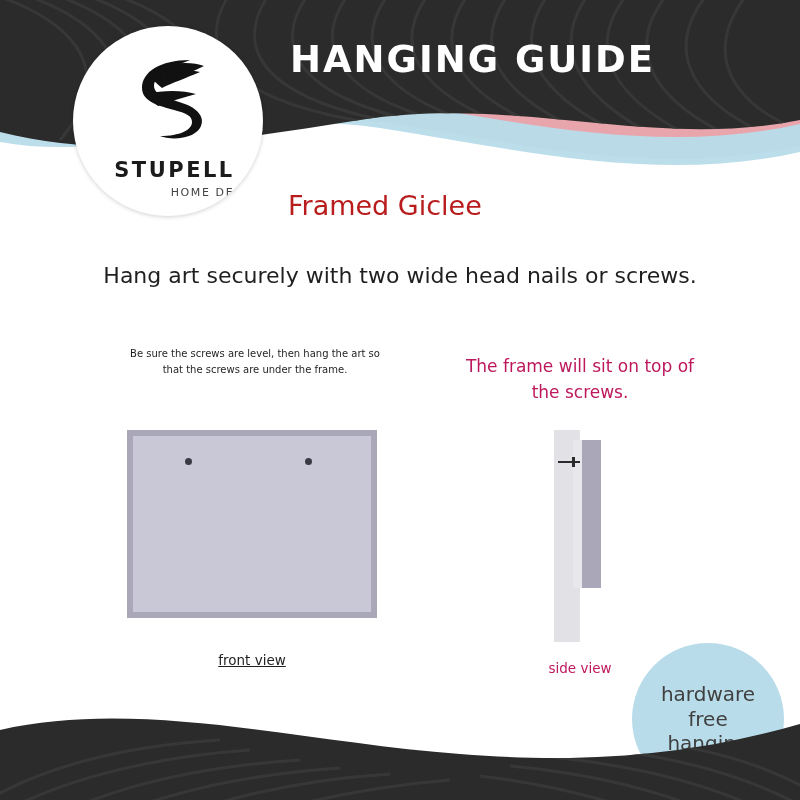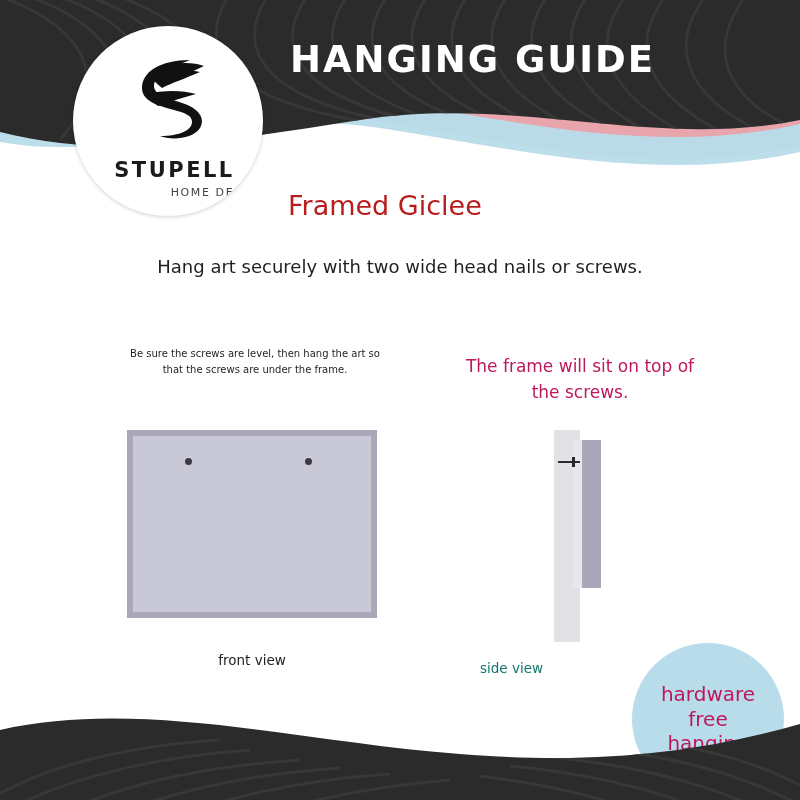--- a/index.html
+++ b/index.html
@@ -93,23 +93,23 @@
     left: 288px;
     top: 190px;
     font-size: 27px;
     color: #b91c1c;
     font-family: "DejaVu Sans", sans-serif;
   }
   .instruction {
     position: absolute;
     left: 0;
     right: 0;
-    top: 256px;
-    text-align: center;
-    font-size: 18px;
+    top: 263px;
+    text-align: center;
+    font-size: 22px;
     color: #1f1f1f;
   }
 
   
   .col-left-caption {
     position: absolute;
     left: 120px;
     top: 346px;
     width: 270px;
     text-align: center;
@@ -150,20 +150,21 @@
   .screw-2 { left: 305px; top: 458px; }
 
   .front-label {
     position: absolute;
     left: 127px;
     top: 652px;
     width: 250px;
     text-align: center;
     font-size: 13.5px;
     color: #1f1f1f;
+    text-decoration: underline;
   }
 
   
   .side-wall {
     position: absolute;
     left: 554px;
     top: 430px;
     width: 26px;
     height: 212px;
     background: #e2e2e6;
@@ -198,38 +199,39 @@
     top: 457px;
     width: 3px;
     height: 10px;
     background: #2b2b2b;
   }
   .side-label {
     position: absolute;
     left: 480px;
     top: 660px;
     width: 200px;
+    text-align: center;
     font-size: 13.5px;
-    color: #0f766e;
+    color: #be185d;
   }
 
   
   .hardware-circle {
     position: absolute;
     left: 632px;
     top: 643px;
     width: 152px;
     height: 152px;
     border-radius: 50%;
     background: #b8dcea;
     display: flex;
     flex-direction: column;
     align-items: center;
     justify-content: center;
-    color: #be185d;
+    color: #404040;
     font-size: 20px;
     line-height: 1.22;
     text-align: center;
   }
 
   
   .bottom-banner {
     position: absolute;
     left: 0;
     bottom: 0;

